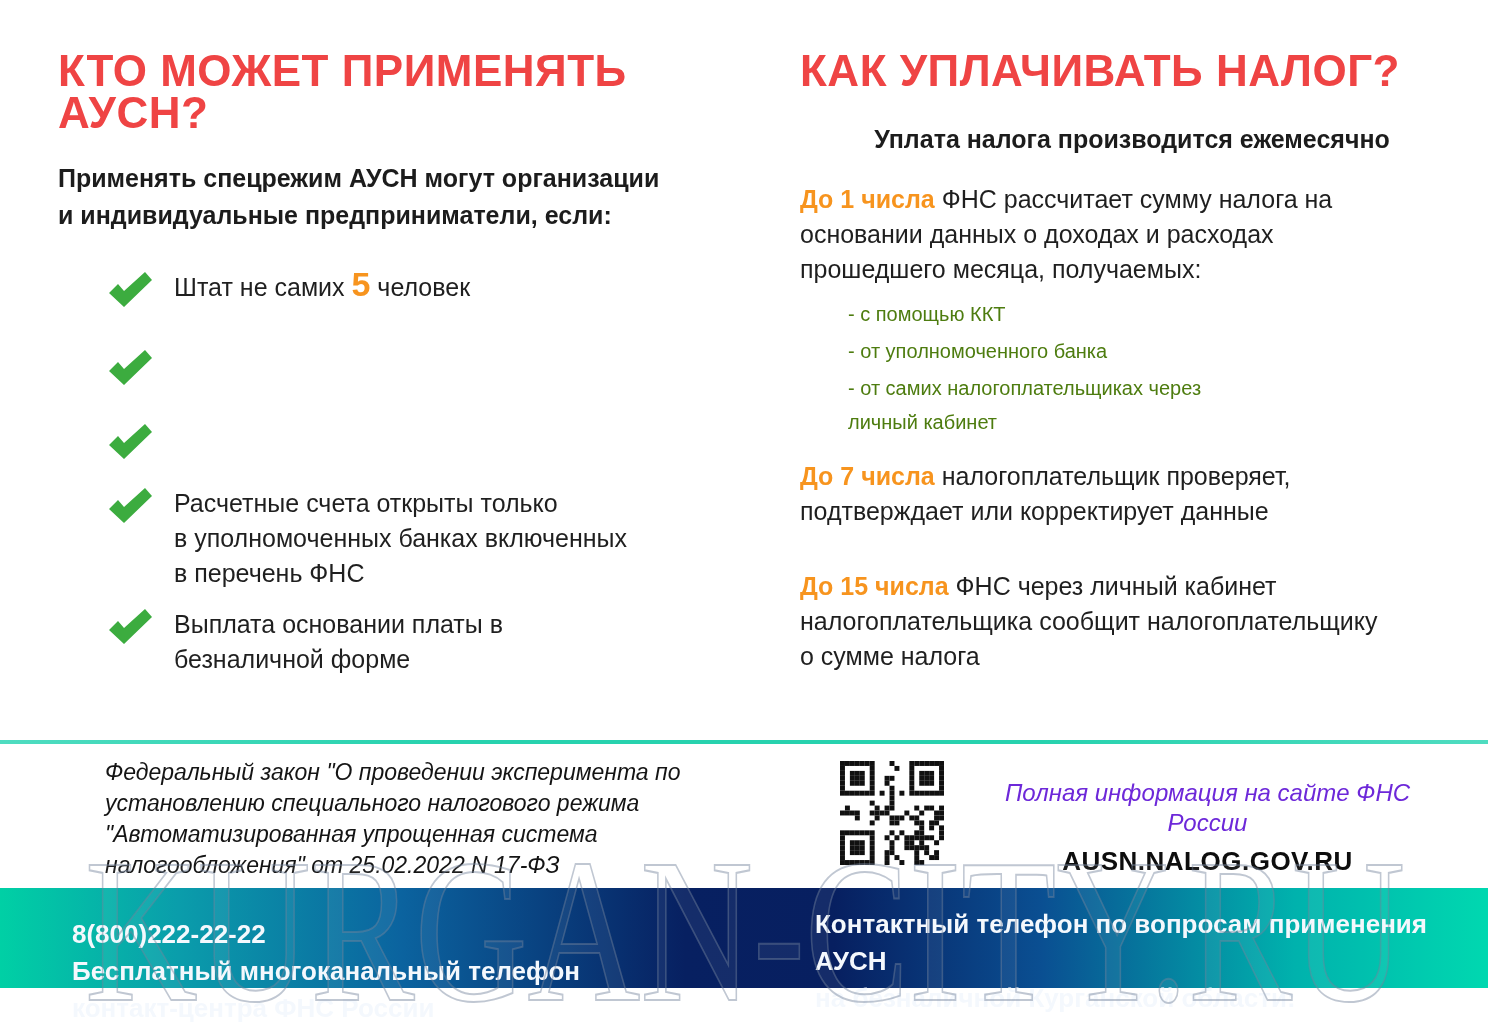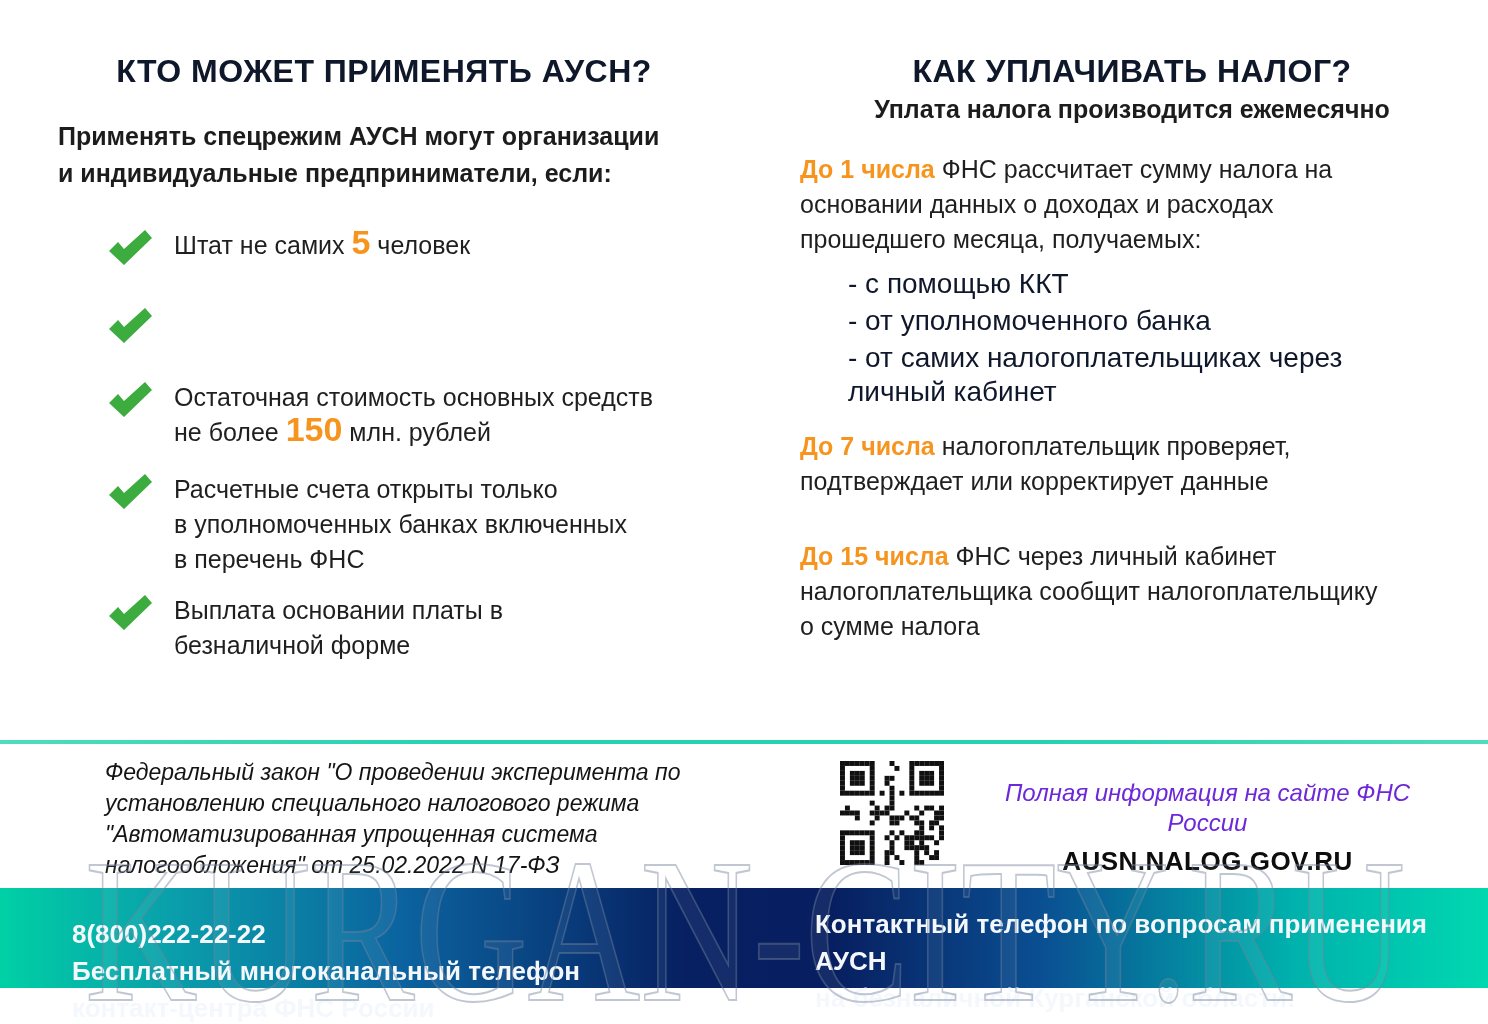--- a/index.html
+++ b/index.html
@@ -5,48 +5,48 @@
   html,body{margin:0;padding:0;background:#888;}
   .page{
     position:relative; width:1488px; height:1024px; background:#ffffff;
     font-family:"Liberation Sans", sans-serif; overflow:hidden;
     margin:0 auto;
   }
   .col{position:absolute; top:50px;}
   .col-left{left:58px; width:652px;}
   .col-right{left:800px; width:664px;}
   .big-title{
-    font-size:32px; font-weight:700; color:#0f172a; text-align:center;
+    font-size:44px; font-weight:700; color:#ef4444; 
     letter-spacing:.5px; line-height:42px; margin:0;
   }
   .intro{
     font-size:25px; font-weight:700; color:#1c1c1c; line-height:37px;
     margin-top:26px; white-space:pre-line;
   }
   .subtitle{
     font-size:25px; font-weight:700; color:#1c1c1c; text-align:center;
-    line-height:34px;
+    margin-top:30px; line-height:34px;
   }
   .checklist{margin-top:36px; padding-left:50px;}
   .check-item{display:flex; gap:20px; align-items:flex-start;}
   .check-item .icon{flex:0 0 46px; padding-top:2px;}
   .check-item .txt{
     font-size:25px; color:#1f1f1f; line-height:35px; white-space:pre-line;
   }
   .num{
     font-size:34px; font-weight:700; color:#F7941E; line-height:20px;
   }
   .mb1{margin-bottom:36px}.mb2{margin-bottom:32px}.mb3{margin-bottom:22px}.mb4{margin-bottom:16px}
   .para{
     font-size:25px; color:#1f1f1f; line-height:35px; white-space:pre-line;
   }
   .para .lead{font-weight:700; color:#F7941E;}
   .p1{margin-top:26px}
   .bullets{margin-top:10px; padding-left:48px;}
-  .bullet{font-size:28px; color:#0f172a; line-height:34px; margin-bottom:3px; white-space:pre-line;}
+  .bullet{font-size:20px; color:#4d7c0f; line-height:34px; margin-bottom:3px; white-space:pre-line;}
   .p2{margin-top:20px}.p3{margin-top:40px}.p4{margin-top:26px}
   .divider{
     position:absolute; left:0; top:740px; width:1488px; height:4px;
     background:linear-gradient(90deg,#4fdcc0,#27d2ae 30%,#27d2ae 70%,#4fdcc0);
   }
   .law-text{
     position:absolute; left:105px; top:757px; width:620px;
     font-size:23px; font-style:italic; color:#141414; line-height:31px;
     white-space:pre-line;
   }
@@ -101,22 +101,20 @@
             </svg>
         </span>
       </div>
 
       <div class="check-item mb3">
         <span class="icon">
           <svg viewBox="0 0 44 36" width="44" height="36">
               <polygon fill="#3CAC3F" points="1,21 10,12 16,19 37,0 44,8 16,35"></polygon>
             </svg>
         </span>
-        <span class="txt"><span>Остаточная стоимость основных  средств
-не более </span><span class="num">150</span><span> млн.  рублей</span></span>
       </div>
 
       <div class="check-item mb4">
         <span class="icon">
           <svg viewBox="0 0 44 36" width="44" height="36">
               <polygon fill="#3CAC3F" points="1,21 10,12 16,19 37,0 44,8 16,35"></polygon>
             </svg>
         </span>
         <span class="txt"><span>Расчетные счета открыты только
 в уполномоченных банках  включенных

